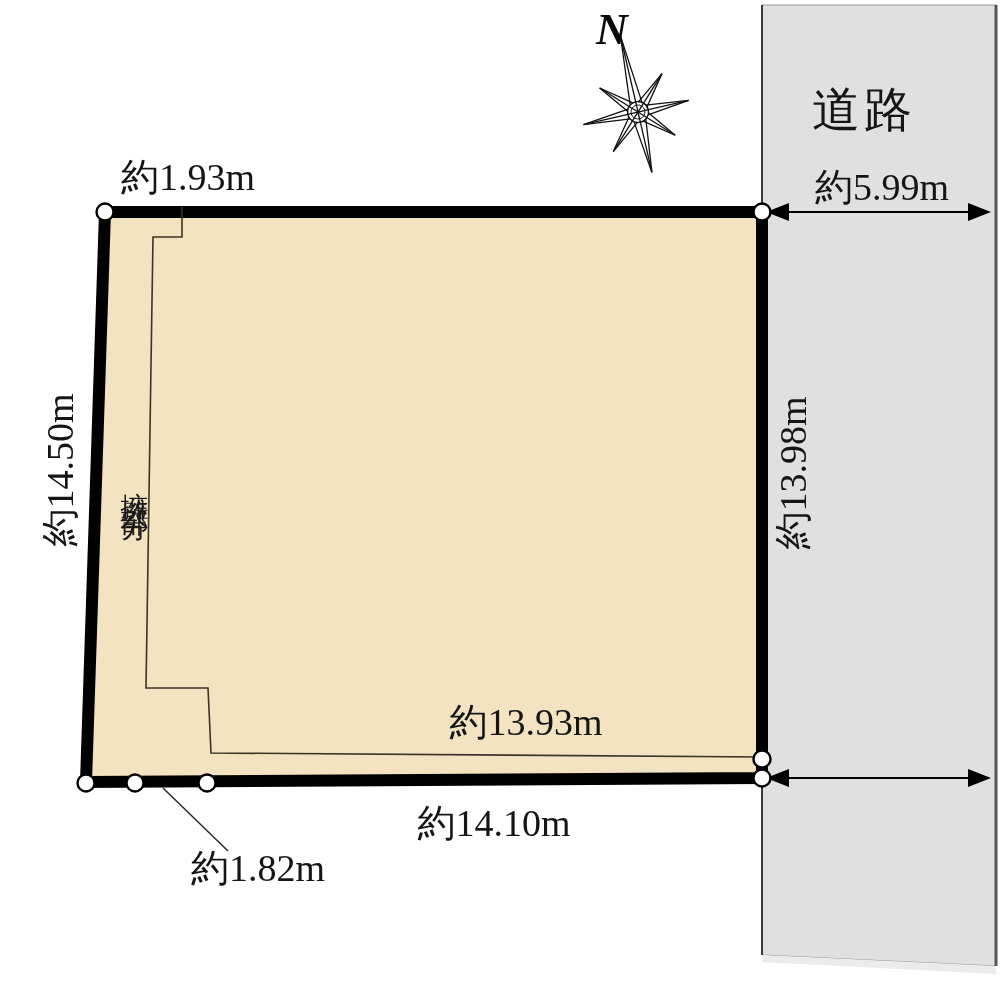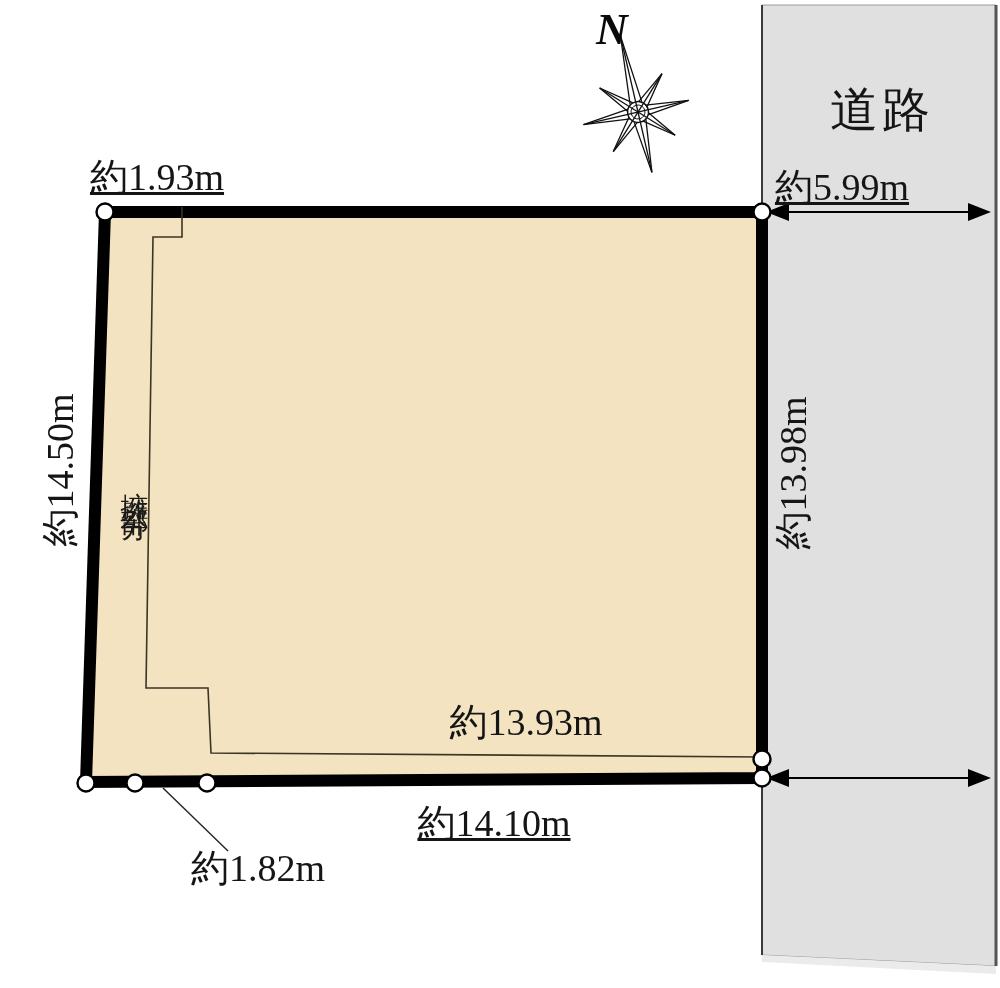--- a/index.html
+++ b/index.html
@@ -87,34 +87,34 @@
 
       <line x1="32" y1="-32" x2="-33" y2="33"></line>
       <line x1="-32" y1="-32" x2="31" y2="31"></line>
       <circle cx="0" cy="0" r="10.5"></circle>
       <circle cx="0" cy="0" r="7" stroke-width="0.9"></circle>
     </g>
   </svg>
 
   <div class="north-label" style="left:612px; top:29px;">N</div>
 
-  <div class="dim road-label" style="left:864px; top:110px;margin-left:18px;">道路</div>
+  <div class="dim road-label" style="left:864px; top:110px;">道路</div>
 
-  <div class="dim" style="left:157px; top:177px;text-decoration:underline;">約1.93m</div>
+  <div class="dim" style="left:188px; top:177px;">約1.93m</div>
 
 
-  <div class="dim" style="left:842px; top:187px;text-decoration:underline;">約5.99m</div>
+  <div class="dim" style="left:882px; top:187px;">約5.99m</div>
 
   <div class="dim rot" style="left:60px; top:470px;">約14.50m</div>
 
   <div class="wall-label" style="left:134px; top:484px;">擁壁部分</div>
 
   <div class="dim rot" style="left:793px; top:473px;">約13.98m</div>
 
   <div class="dim" style="left:526px; top:722px;">約13.93m</div>
 
 
-  <div class="dim" style="left:494px; top:823px;text-decoration:underline;">約14.10m</div>
+  <div class="dim" style="left:494px; top:823px;">約14.10m</div>
 
 
   <div class="dim" style="left:258px; top:868px;">約1.82m</div>
 
 </div>
 
 </body></html>

